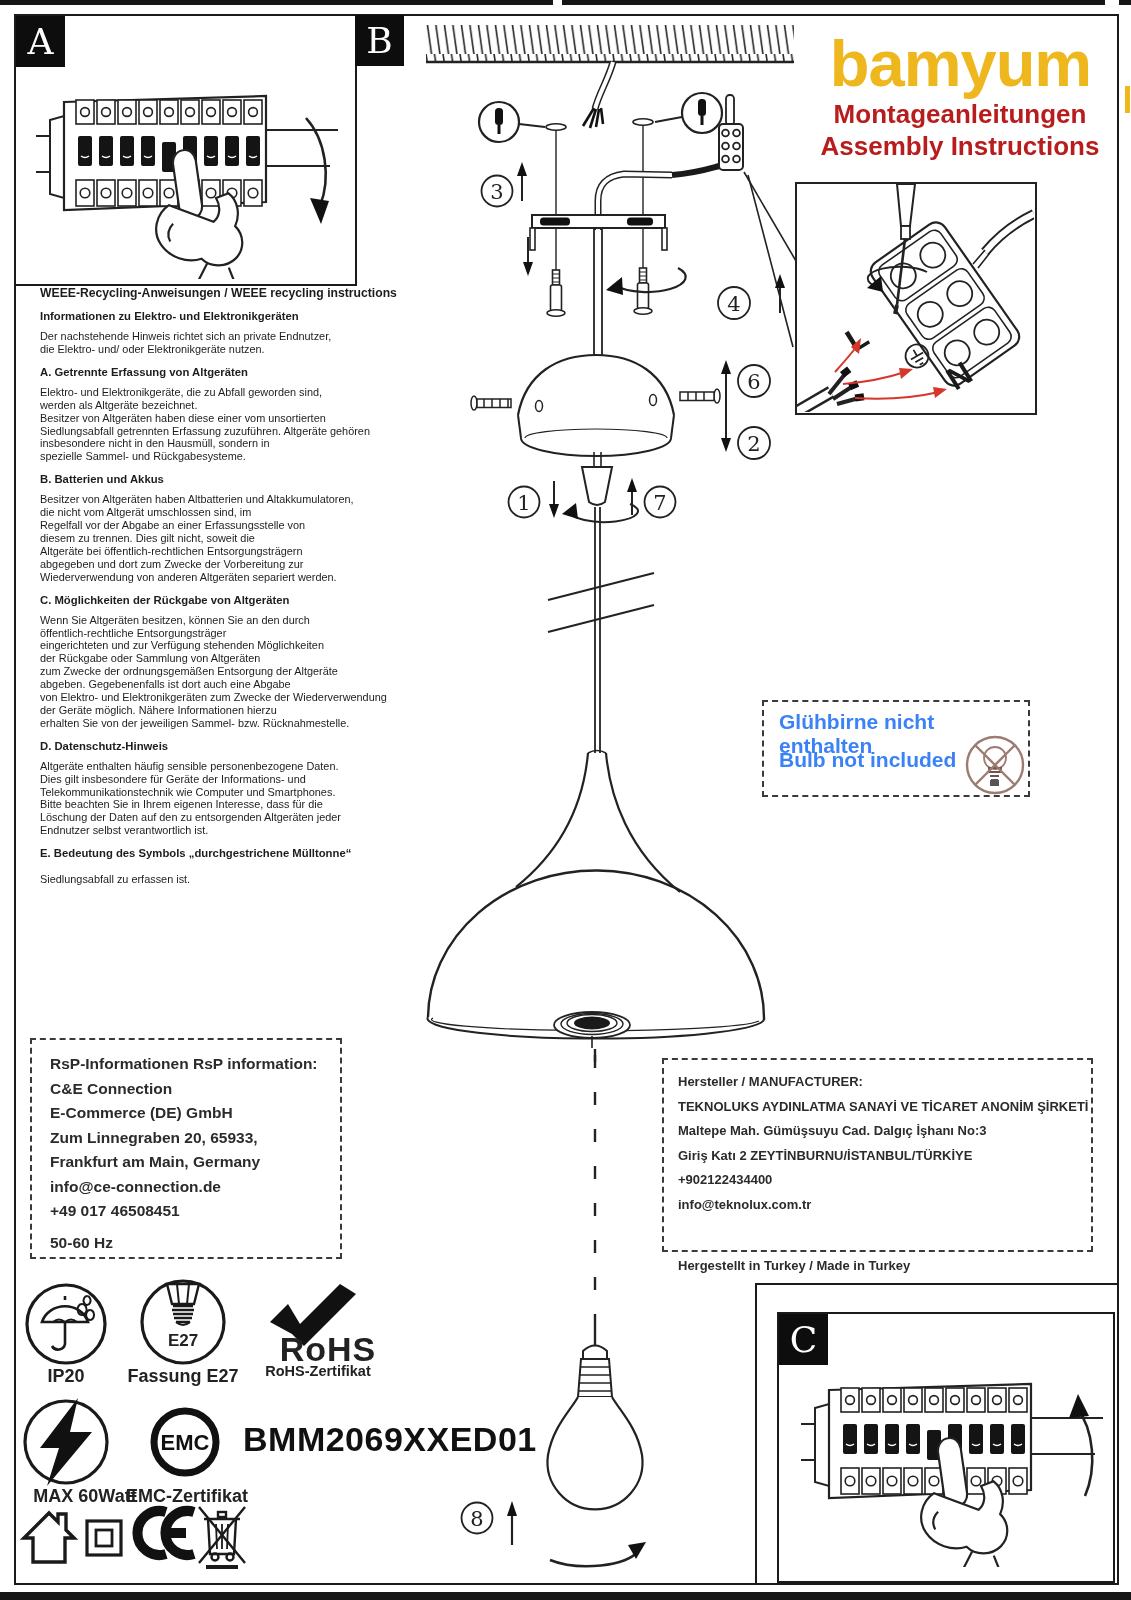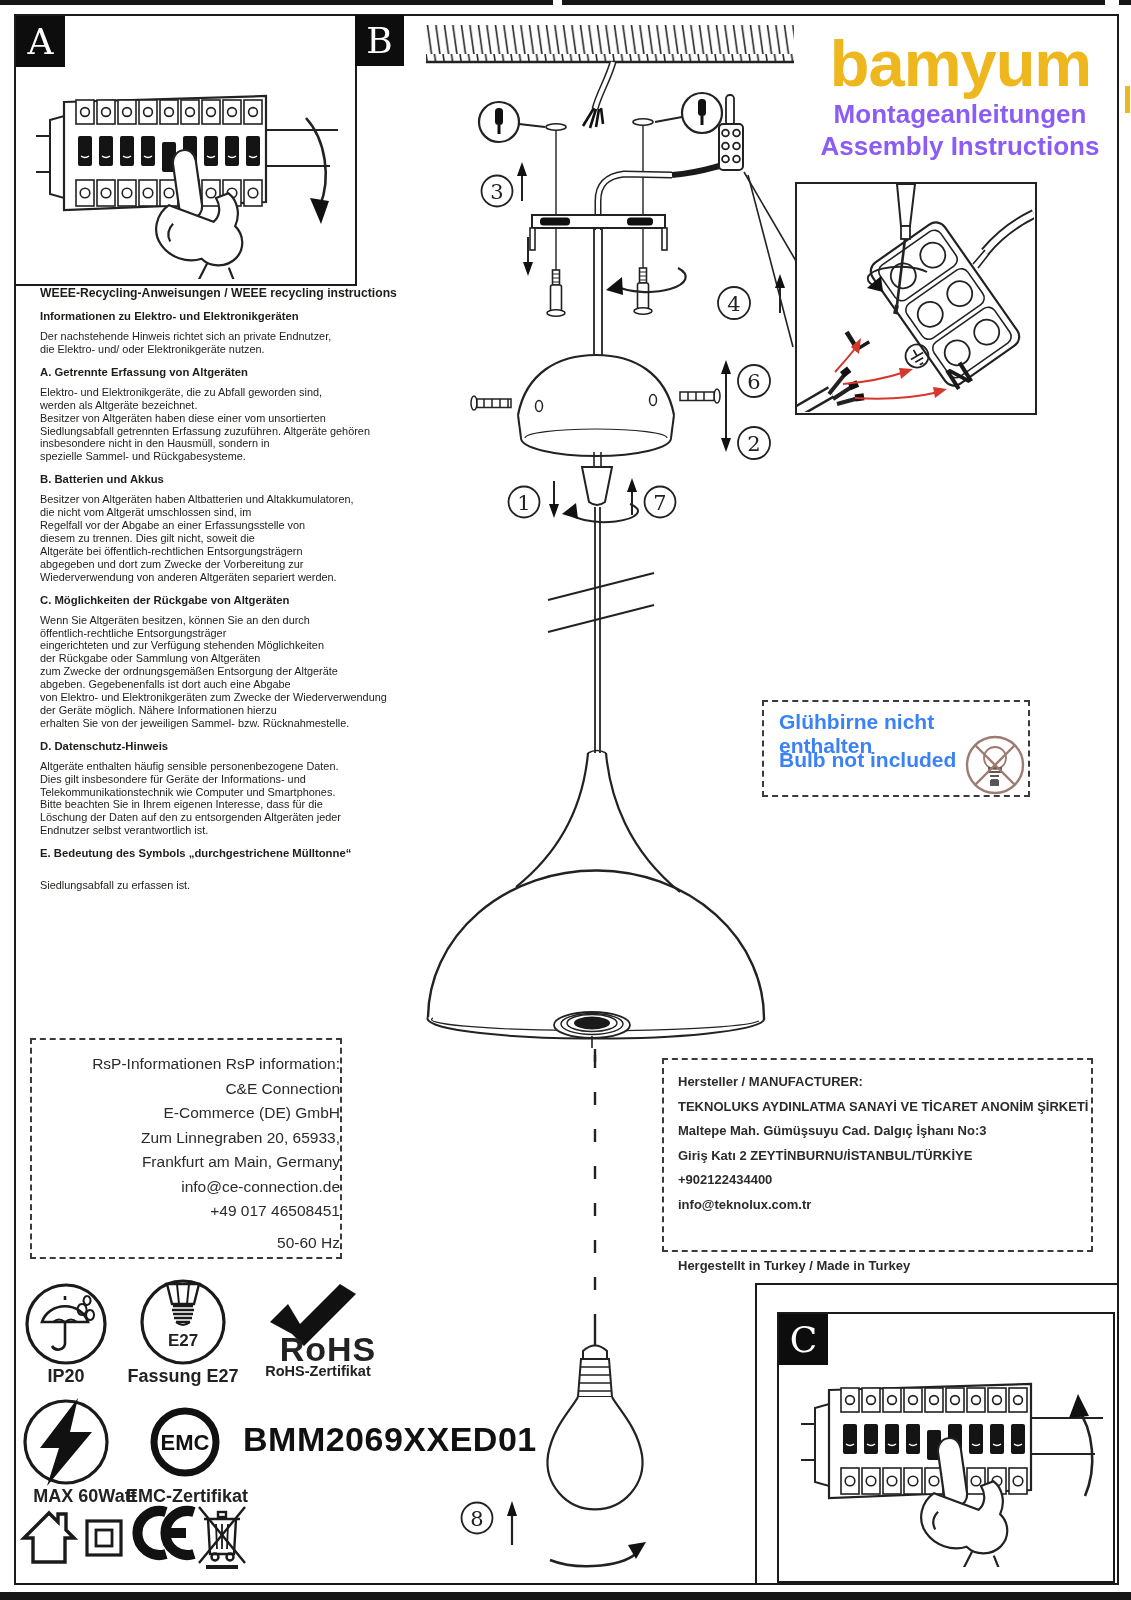--- a/index.html
+++ b/index.html
@@ -8,30 +8,30 @@
   .abs{position:absolute;}
   .scan-bar{position:absolute;background:#161616;}
   #page-border{position:absolute;left:14px;top:14px;width:1101px;height:1567px;border:2.5px solid #1a1a1a;}
   .panel-box{position:absolute;border:2.2px solid #1a1a1a;background:#fff;}
   .panel-label{position:absolute;width:49px;height:51px;background:#0d0d0d;color:#fff;
                font-family:"DejaVu Serif",serif;font-size:36px;display:flex;align-items:center;justify-content:center;}
   
   #brand{position:absolute;left:808px;top:26px;width:305px;text-align:center;
          font-size:65px;font-weight:bold;letter-spacing:-1px;color:#EEB71E;}
   #subtitle{position:absolute;left:795px;top:98px;width:330px;text-align:center;
-            font-size:26px;font-weight:bold;line-height:32px;color:#8b5cf6;}
+            font-size:26px;font-weight:bold;line-height:32px;color:#b91c1c;}
   
   #weee{position:absolute;left:40px;top:286px;width:424px;}
   .weee-title{font-size:12.2px;font-weight:bold;margin:0 0 6px 0;}
   .weee-h{font-size:11.3px;font-weight:bold;margin:10px 0 8px 0;}
   .weee-p{font-size:10.9px;line-height:12.9px;margin:0;white-space:pre-line;}
   
   .dash-box{position:absolute;border:2.2px dashed #3a3a3a;background:#fff0;box-sizing:border-box;}
   #rsp-box{left:30px;top:1038px;width:312px;height:221px;padding:12px 0 0 18px;}
-  .rsp-line{font-size:15.5px;font-weight:normal;line-height:24.5px;color:#2b2b2b;text-align:right;}
+  .rsp-line{font-size:15.5px;font-weight:bold;line-height:24.5px;color:#2b2b2b;}
   .rsp-last{margin-top:7px;}
   #manu-box{left:662px;top:1058px;width:431px;height:194px;padding:10px 0 0 14px;}
   .manu-line{font-size:13px;font-weight:bold;line-height:24.5px;color:#2b2b2b;}
   .manu-made{margin-top:37px;}
   #bulb-note{left:762px;top:700px;width:268px;height:97px;}
   .notice-line{position:absolute;left:15px;font-size:21px;font-weight:600;color:#3b82f6;}
   
   .badge-label{position:absolute;text-align:center;font-weight:bold;color:#222;}
   #model-code{position:absolute;left:243px;top:1420px;font-size:34px;font-weight:bold;letter-spacing:0.5px;color:#111;}
   #detail-box{position:absolute;left:795px;top:182px;width:242px;height:233px;border:2.5px solid #222;background:#fff;box-sizing:border-box;}
@@ -194,21 +194,21 @@
 der Geräte möglich. Nähere Informationen hierzu
 erhalten Sie von der jeweiligen Sammel- bzw. Rücknahmestelle.</p>
     <p class="weee-h">D. Datenschutz-Hinweis</p>
     <p class="weee-p">Altgeräte enthalten häufig sensible personenbezogene Daten.
 Dies gilt insbesondere für Geräte der Informations- und
 Telekommunikationstechnik wie Computer und Smartphones.
  Bitte beachten Sie in Ihrem eigenen Interesse, dass für die
 Löschung der Daten auf den zu entsorgenden Altgeräten jeder
 Endnutzer selbst verantwortlich ist.</p>
     <p class="weee-h">E. Bedeutung des Symbols „durchgestrichene Mülltonne“</p>
-    <p class="weee-p" style="margin-top:20px;">Siedlungsabfall zu erfassen ist.</p>
+    <p class="weee-p" style="margin-top:14px;">Siedlungsabfall zu erfassen ist.</p>
   </div>
 
   
   <svg width="400" height="1050" viewBox="0 0 400 1050" style="position:absolute;left:408px;top:15px;" fill="none" stroke="#222">
     <defs>
       <pattern id="hatch" width="8.5" height="39" patternUnits="userSpaceOnUse">
         <line x1="1" y1="0" x2="6.5" y2="39" stroke="#222" stroke-width="1.6"></line>
       </pattern>
     </defs>
 

